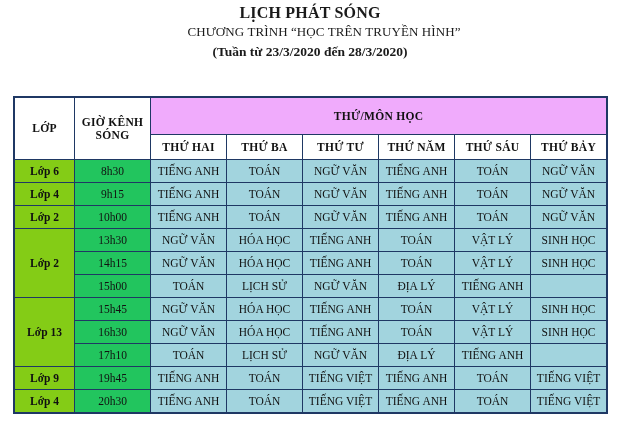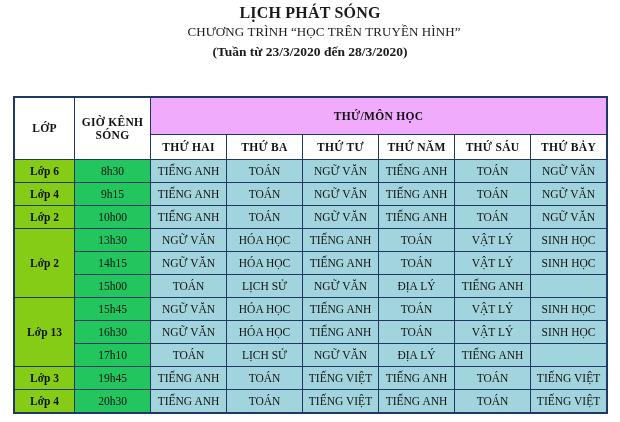--- a/index.html
+++ b/index.html
@@ -245,21 +245,21 @@
           <tr class="datarow">
             <td class="c-time">17h10</td>
             <td class="c-subj">TOÁN</td>
             <td class="c-subj">LỊCH SỬ</td>
             <td class="c-subj">NGỮ VĂN</td>
             <td class="c-subj">ĐỊA LÝ</td>
             <td class="c-subj">TIẾNG ANH</td>
             <td class="c-subj"></td>
           </tr>
           <tr class="datarow">
-            <td class="c-class" rowspan="1">Lớp 3</td>
+            <td class="c-class" rowspan="1">Lớp 9</td>
             <td class="c-time">19h45</td>
             <td class="c-subj">TIẾNG ANH</td>
             <td class="c-subj">TOÁN</td>
             <td class="c-subj">TIẾNG VIỆT</td>
             <td class="c-subj">TIẾNG ANH</td>
             <td class="c-subj">TOÁN</td>
             <td class="c-subj">TIẾNG VIỆT</td>
           </tr>
           <tr class="datarow">
             <td class="c-class" rowspan="1">Lớp 4</td>

